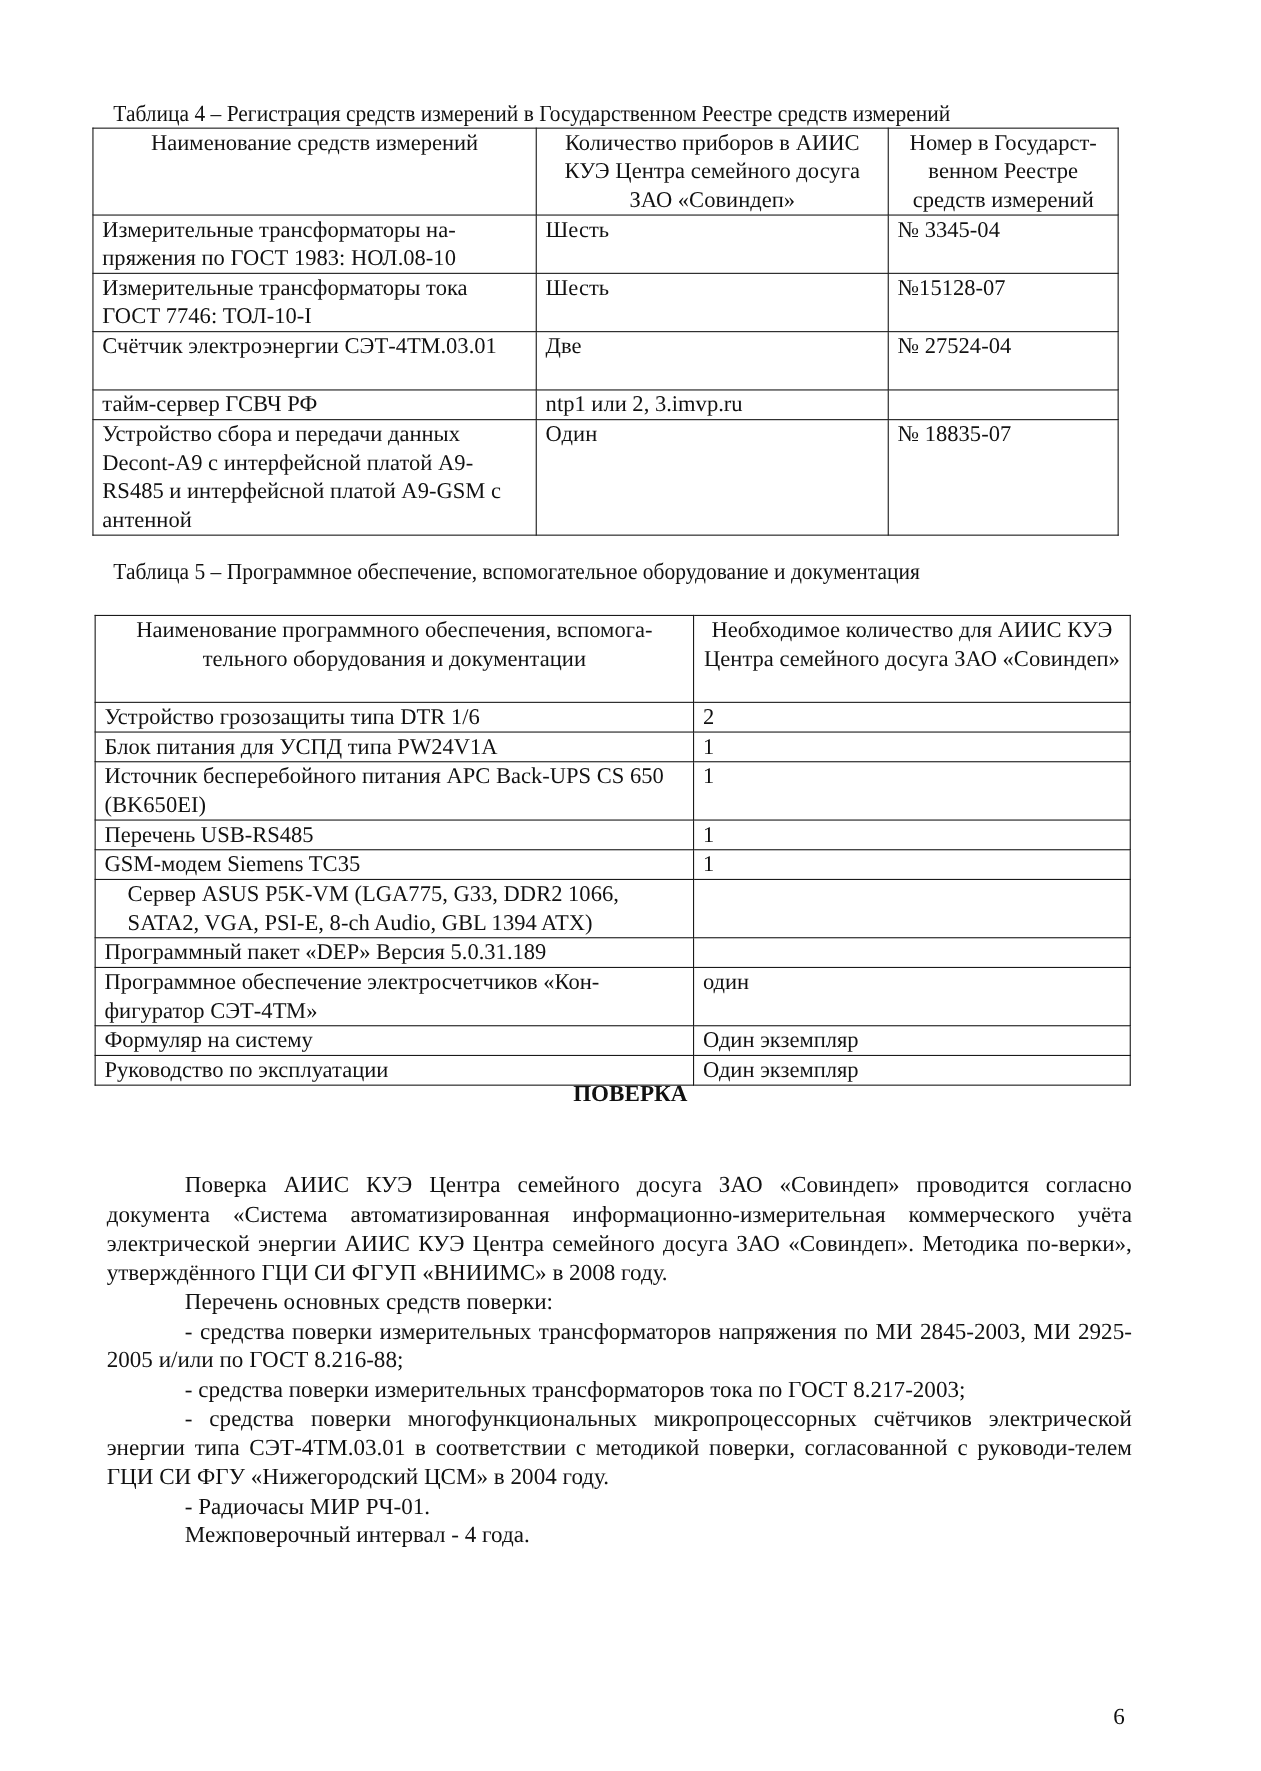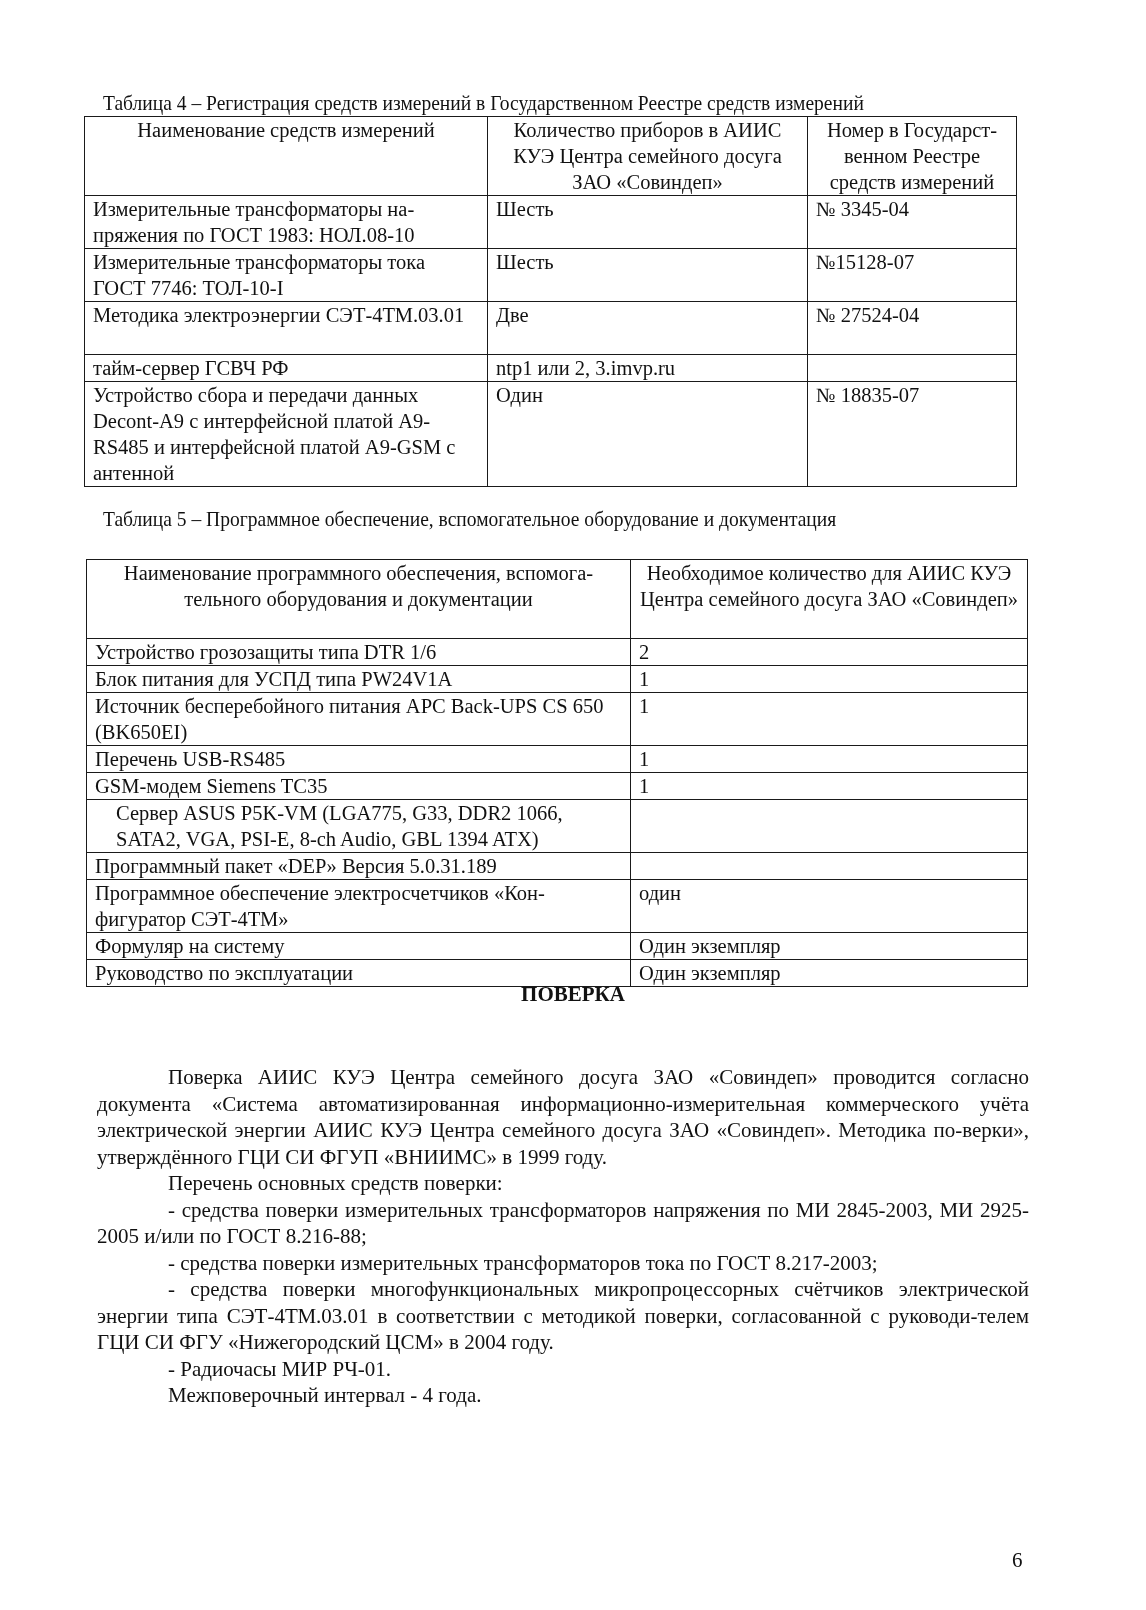--- a/index.html
+++ b/index.html
@@ -80,21 +80,21 @@
       <td class="just" style="height:52px;">Измерительные трансформаторы на-пряжения по ГОСТ 1983: НОЛ.08-10</td>
       <td>Шесть</td>
       <td>№ 3345-04</td>
     </tr>
     <tr>
       <td style="height:52px;">Измерительные трансформаторы тока ГОСТ 7746: ТОЛ-10-I</td>
       <td>Шесть</td>
       <td>№15128-07</td>
     </tr>
     <tr>
-      <td class="just" style="height:52px;">Методика электроэнергии СЭТ-4ТМ.03.01</td>
+      <td class="just" style="height:52px;">Счётчик электроэнергии СЭТ-4ТМ.03.01</td>
       <td>Две</td>
       <td>№ 27524-04</td>
     </tr>
     <tr>
       <td>тайм-сервер ГСВЧ РФ</td>
       <td>ntp1 или 2, 3.imvp.ru</td>
       <td></td>
     </tr>
     <tr>
       <td style="height:104px;">Устройство сбора и передачи данных Decont-A9 с интерфейсной платой A9-RS485 и интерфейсной платой A9-GSM с антенной</td>
@@ -157,21 +157,21 @@
     <tr>
       <td>Руководство по эксплуатации</td>
       <td>Один экземпляр</td>
     </tr>
   </tbody>
 </table>
 
 <div class="section-title">ПОВЕРКА</div>
 
 <div class="body-text">
-  <p class="indent">Поверка АИИС КУЭ Центра семейного досуга ЗАО «Совиндеп» проводится согласно документа «Система автоматизированная информационно-измерительная коммерческого учёта электрической энергии АИИС КУЭ Центра семейного досуга ЗАО «Совиндеп». Методика по-верки», утверждённого ГЦИ СИ ФГУП «ВНИИМС» в 1999 году.</p>
+  <p class="indent">Поверка АИИС КУЭ Центра семейного досуга ЗАО «Совиндеп» проводится согласно документа «Система автоматизированная информационно-измерительная коммерческого учёта электрической энергии АИИС КУЭ Центра семейного досуга ЗАО «Совиндеп». Методика по-верки», утверждённого ГЦИ СИ ФГУП «ВНИИМС» в 2008 году.</p>
   <p class="indent">Перечень основных средств поверки:</p>
   <p class="indent">- средства поверки измерительных трансформаторов напряжения по МИ 2845-2003, МИ 2925-2005 и/или по ГОСТ 8.216-88;</p>
   <p class="indent">- средства поверки измерительных трансформаторов тока по ГОСТ 8.217-2003;</p>
   <p class="indent">- средства поверки многофункциональных микропроцессорных счётчиков электрической энергии типа СЭТ-4ТМ.03.01 в соответствии с методикой поверки, согласованной с руководи-телем ГЦИ СИ ФГУ «Нижегородский ЦСМ» в 2004 году.</p>
   <p class="indent">- Радиочасы МИР РЧ-01.</p>
   <p class="indent">Межповерочный интервал - 4 года.</p>
 </div>
 
 <div class="page-number">6</div>
 

